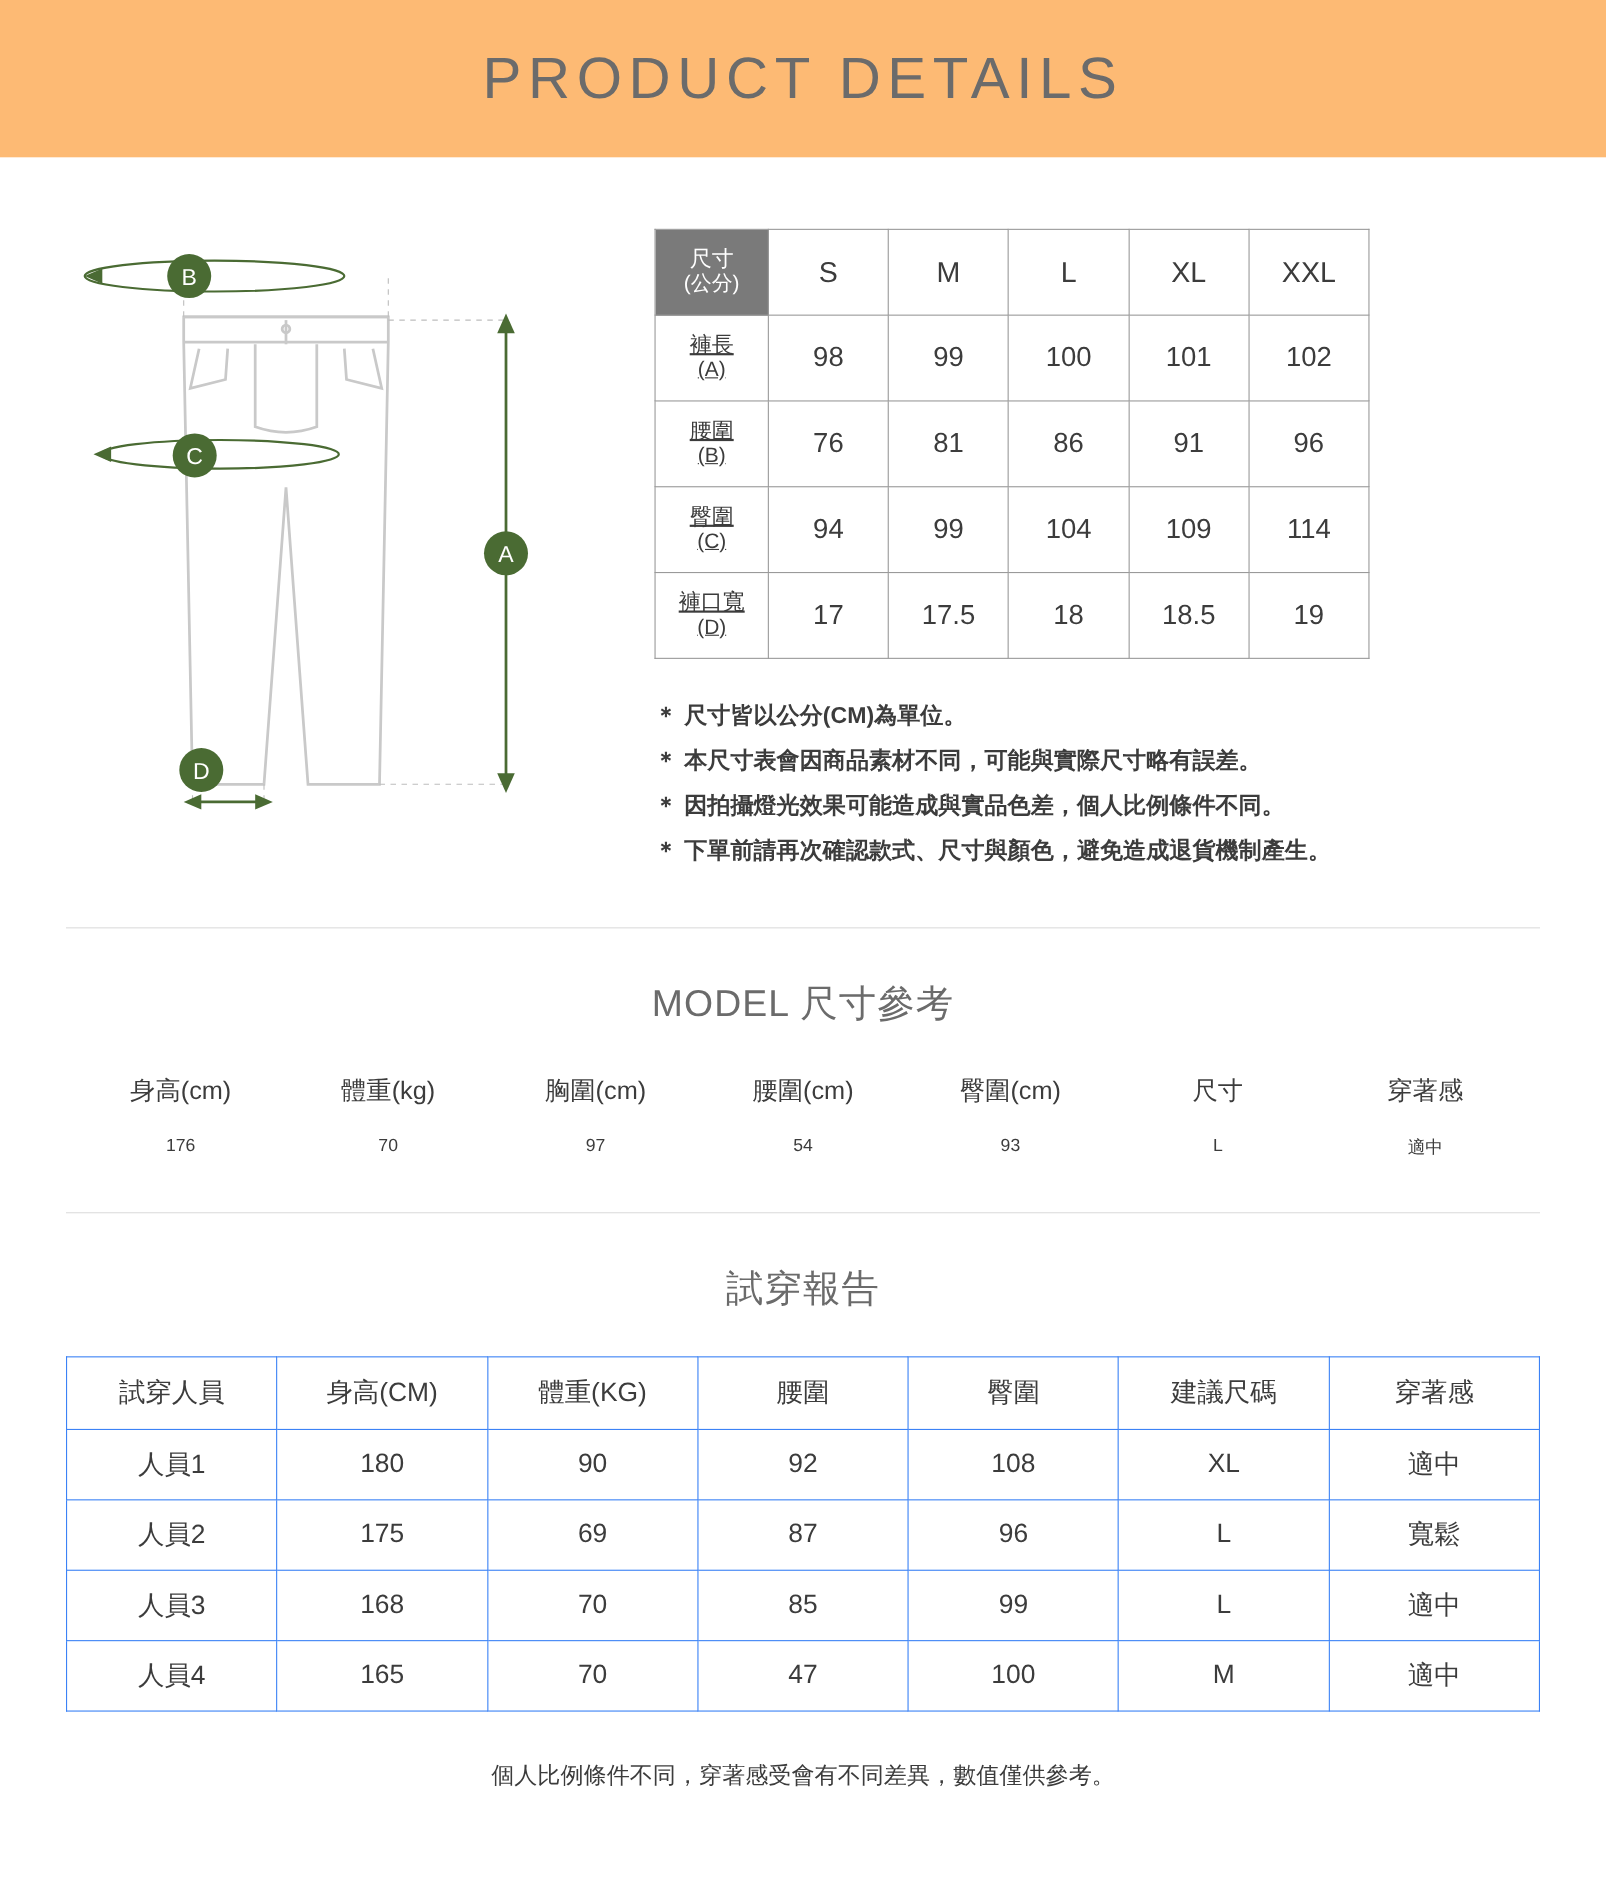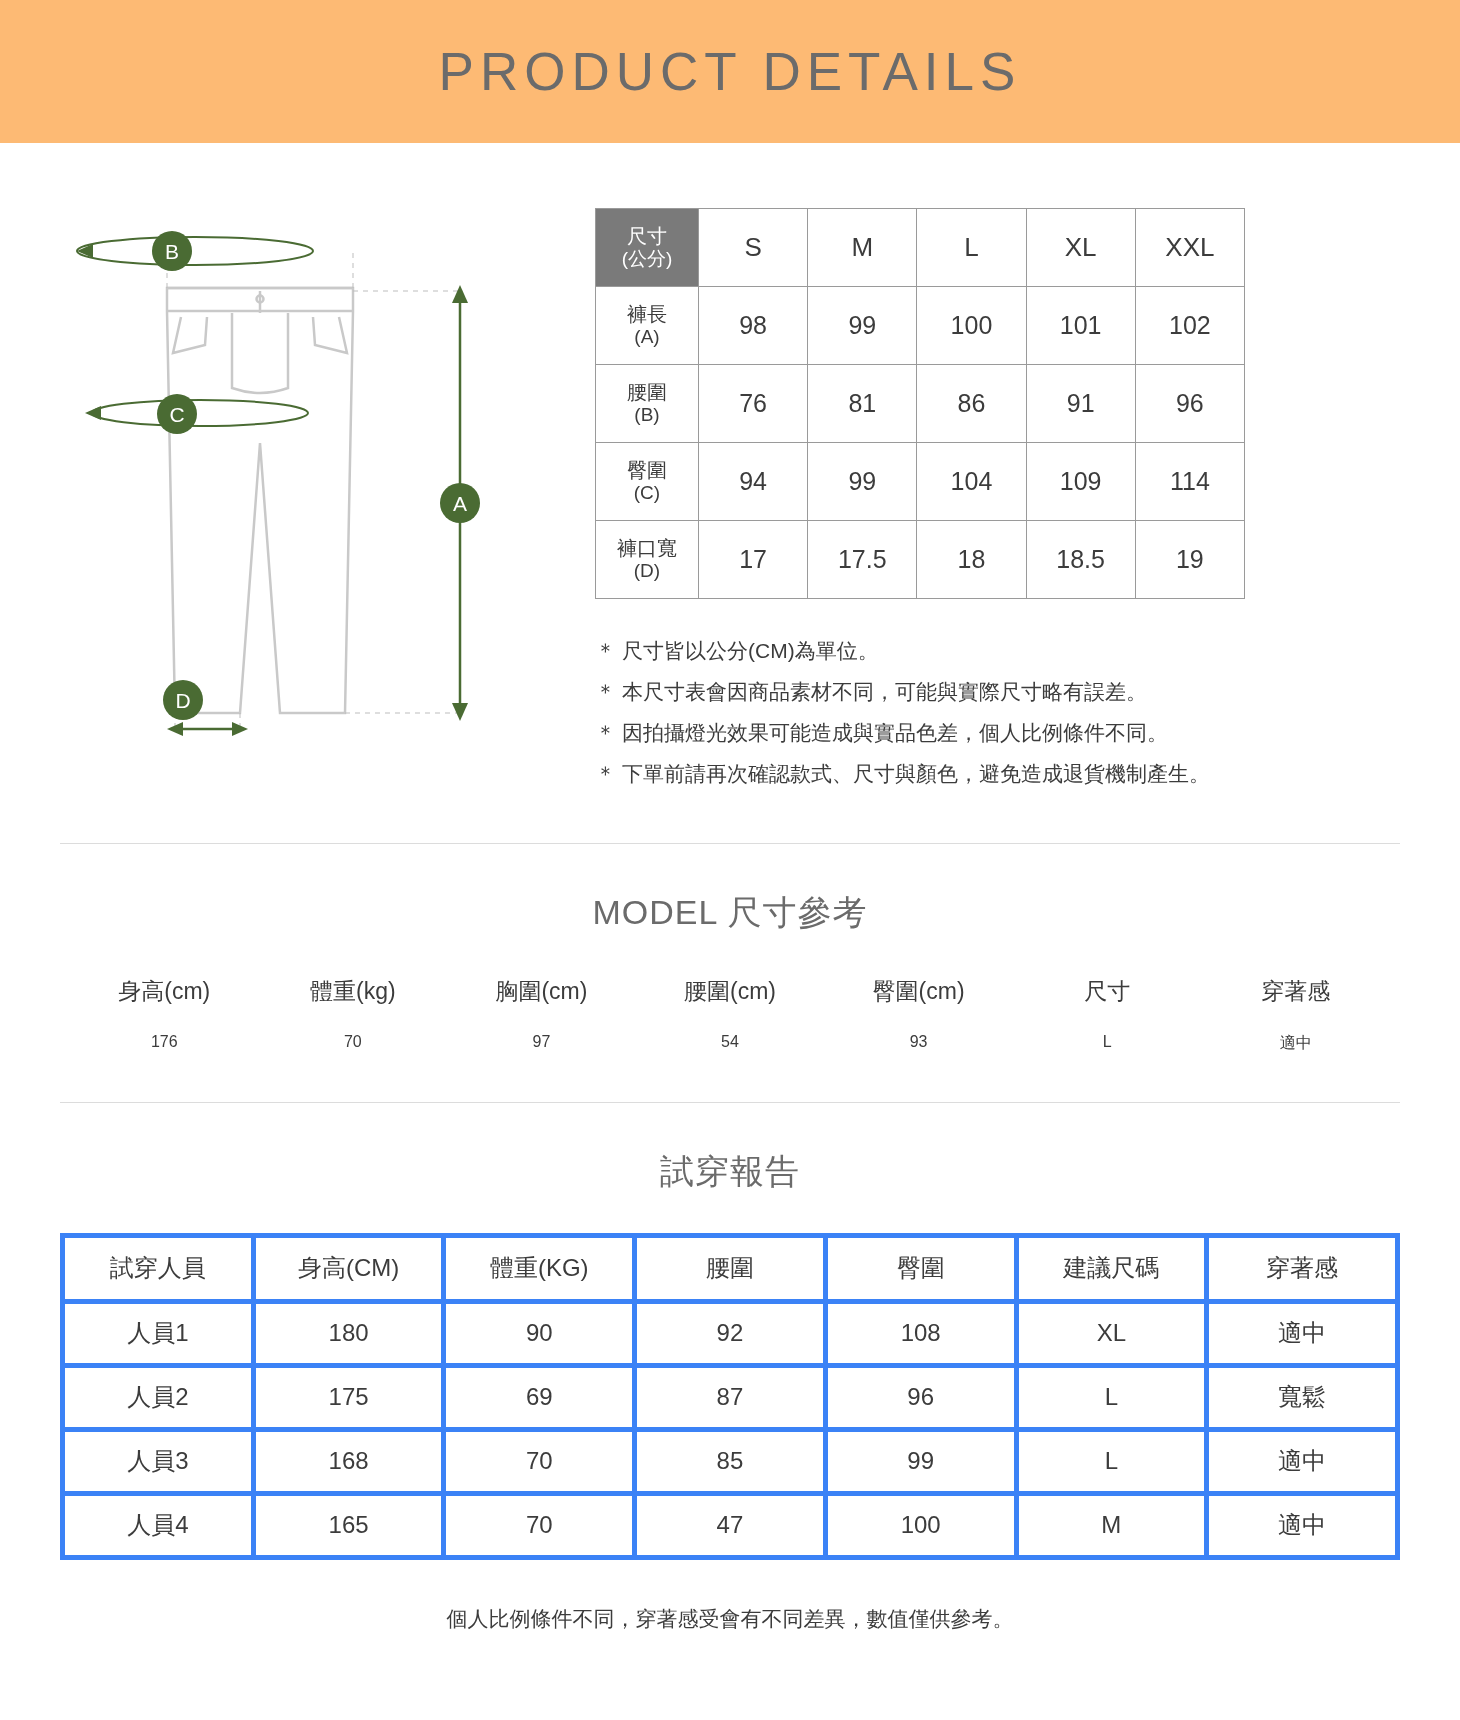--- a/index.html
+++ b/index.html
@@ -64,31 +64,32 @@
     background: #7a7a7a;
     color: #ffffff;
     font-size: 20px;
     line-height: 1.2;
     width: 103px;
   }
   table.size-table .rowhdr {
     font-size: 20px;
     line-height: 1.2;
     width: 103px;
+    text-decoration: underline;
   }
   table.size-table .colhdr { font-size: 26px; }
   .sub { display: block; font-size: 19px; }
 
   .notes {
     margin-top: 32px;
     font-size: 21px;
     line-height: 1.95;
     color: #3c3c3c;
   }
-  .notes div { white-space: nowrap; }
+  .notes div { white-space: nowrap; font-weight: bold; }
   .star { margin-right: 6px; }
 
   
   .divider {
     height: 1px;
     background: #dcdcdc;
     margin: 48px 60px 0 60px;
   }
 
   
@@ -111,21 +112,21 @@
   .model-grid .mv { font-size: 16px; color: #3c3c3c; }
 
   
   table.trial-table {
     border-collapse: collapse;
     table-layout: fixed;
     width: 1340px;
     margin: 38px 60px 0 60px;
   }
   table.trial-table th, table.trial-table td {
-    border: 5px solid #3b82f6;
+    border: 1px solid #3b82f6;
     text-align: center;
     vertical-align: middle;
     font-size: 24px;
     font-weight: 400;
     color: #3c3c3c;
     height: 64px;
   }
   table.trial-table thead th { height: 66px; }
 
   .footnotes {

